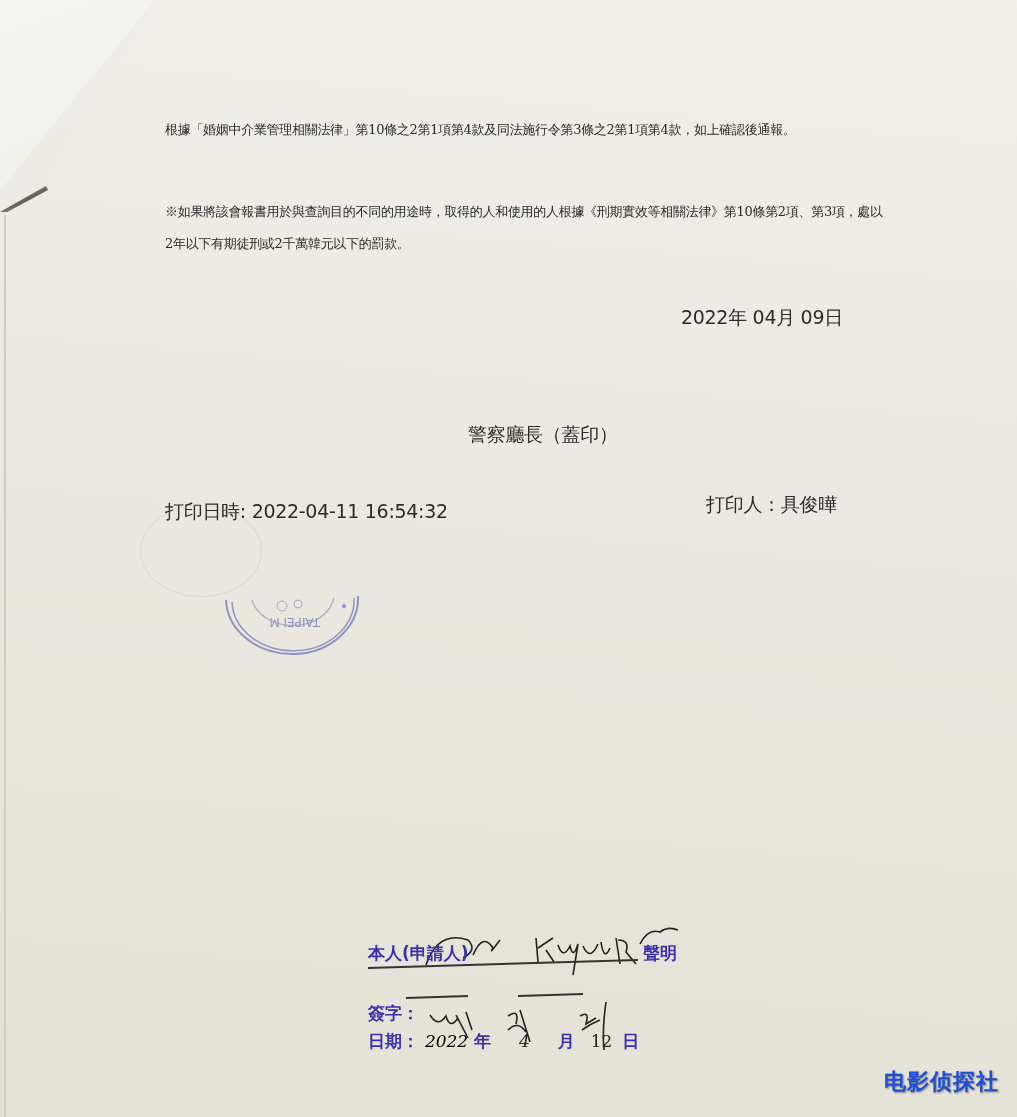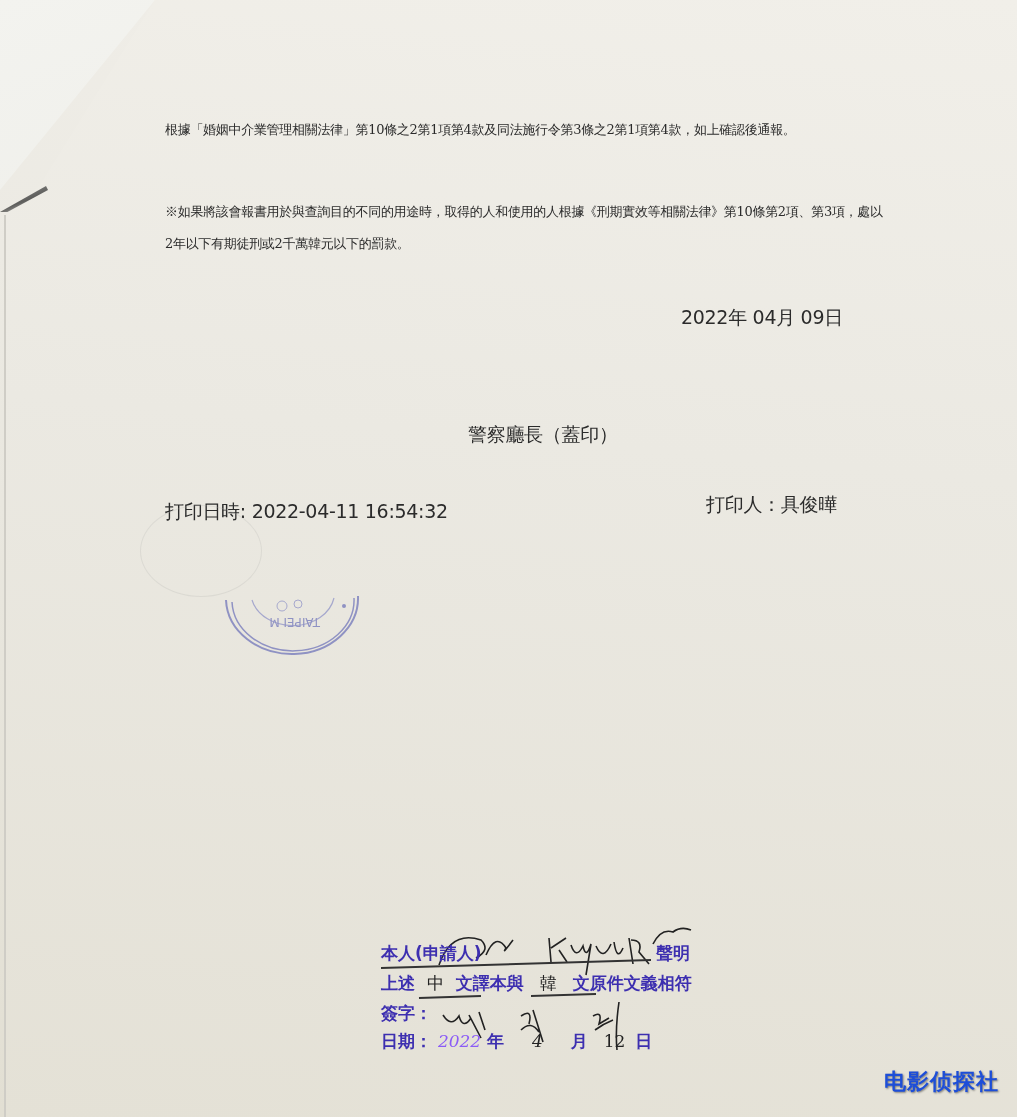--- a/index.html
+++ b/index.html
@@ -41,21 +41,21 @@
     .printer { left: 706px; top: 488px; font-size: 19px; }
     .stamp {
       position: absolute; left: 222px; top: 588px; width: 140px; height: 70px;
       opacity: 0.7;
     }
     .faint-circle {
       position: absolute; left: 140px; top: 505px; width: 120px; height: 90px;
       border-radius: 50%; border: 1px solid rgba(180,180,175,0.25);
     }
     .affidavit {
-      position: absolute; left: 381px; top: 920px; width: 320px; height: 140px;
+      position: absolute; left: 368px; top: 920px; width: 320px; height: 140px;
       color: #3d2fb0; font-weight: bold; font-size: 17px;
       font-family: "DejaVu Sans", sans-serif;
     }
     .aff-row { position: absolute; left: 0; white-space: nowrap; }
     .aff-row.r1 { top: 22px; }
     .aff-row.r2 { top: 52px; }
     .aff-row.r3 { top: 82px; }
     .aff-row.r4 { top: 110px; }
     .aff-right-a { position: absolute; left: 275px; top: 22px; }
     .signature-svg { position: absolute; left: 0; top: 0; }
@@ -110,33 +110,26 @@
     <path d="M38 78 L100 76" stroke="#333" stroke-width="2"></path>
     <path d="M150 76 L215 74" stroke="#333" stroke-width="2"></path>
     <path d="M62 95 Q70 108 78 96 Q82 110 90 98 M88 95 L100 118 M98 92 L104 110" fill="none" stroke="#222" stroke-width="1.6"></path>
     <path d="M140 96 Q152 88 148 104 M140 110 Q150 100 158 112 M152 90 L162 122" fill="none" stroke="#222" stroke-width="1.6"></path>
     <path d="M212 96 Q222 90 218 104 L228 98 M214 110 Q222 104 232 100 M238 82 Q234 110 236 130" fill="none" stroke="#222" stroke-width="1.6"></path>
   </svg>
   <div class="aff-row r1">
     <span>本人(申請人)</span>
   </div>
   <span class="aff-right-a">聲明</span>
-  <div class="aff-row r2">
-    <span>上述</span>
-    <span class="hand-inline" style="color:#222;font-weight:normal;margin:0 6px;">中</span>
-    <span>文譯本與</span>
-    <span style="color:#222;font-weight:normal;margin:0 10px;">韓</span>
-    <span>文原件文義相符</span>
-  </div>
   <div class="aff-row r3">
     <span>簽字：</span>
   </div>
   <div class="aff-row r4">
     <span>日期：</span>
-    <span style="color:#8b5cf6;font-weight:normal;font-family:'DejaVu Serif',serif;font-style:italic;">2022</span>
+    <span style="color:#000000;font-weight:normal;font-family:'DejaVu Serif',serif;font-style:italic;">2022</span>
     <span>年</span>
     <span style="color:#222;font-weight:normal;margin:0 22px;font-family:'DejaVu Serif',serif;font-style:italic;">4</span>
     <span>月</span>
     <span style="color:#222;font-weight:normal;margin:0 4px 0 10px;font-family:'DejaVu Serif',serif;">12</span>
     <span>日</span>
   </div>
 </div>
 
 <div class="watermark">电影侦探社</div>
 

